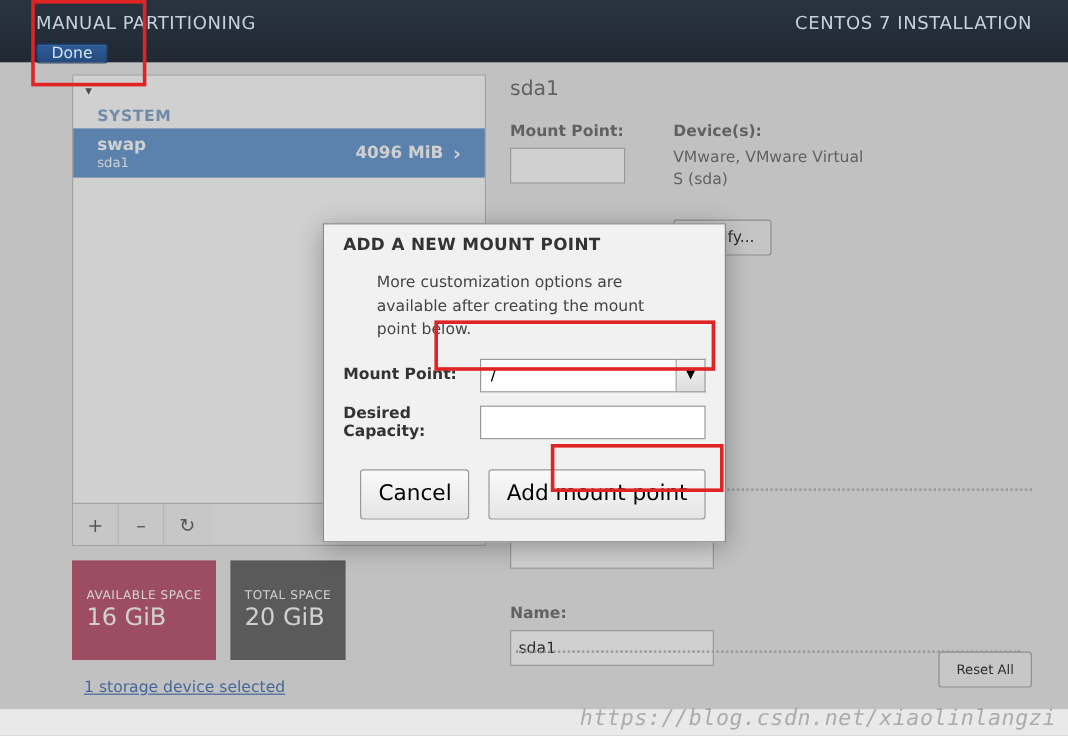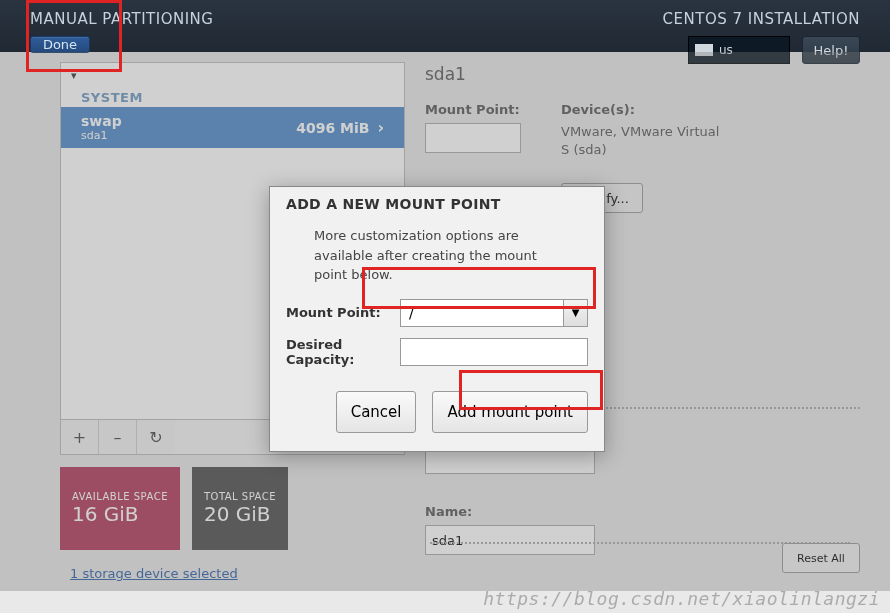--- a/index.html
+++ b/index.html
@@ -63,48 +63,41 @@
 .dialog { position: absolute; left: 269px; top: 186px; width: 336px; background: #f1f1f1; border: 1px solid #888; box-shadow: 0 4px 20px rgba(0,0,0,0.3); z-index: 20; padding: 9px 16px 18px 16px; }
 .dialog-title { font-weight: bold; font-size: 14px; color: #333; letter-spacing: 0.3px; }
 .dialog-desc { font-size: 13px; color: #444; margin: 14px 0 14px 28px; line-height: 1.5; max-width: 260px; }
 .dialog-row { display: flex; align-items: center; margin-bottom: 10px; }
 .dialog-label { width: 118px; font-size: 13px; font-weight: bold; color: #333; text-align: left; }
 .combo { display: flex; }
 .combo-input { width: 164px; height: 28px; border: 1px solid #999; background: #fff; padding: 0 8px; font-size: 14px; }
 .combo-btn { width: 24px; height: 28px; border: 1px solid #999; border-left: none; background: linear-gradient(#f4f4f4,#ddd); cursor: pointer; font-size: 10px; }
 .cap-input { width: 188px; height: 28px; border: 1px solid #999; background: #fff; padding: 0 8px; }
 .dialog-buttons { display: flex; justify-content: flex-end; gap: 16px; margin-top: 24px; }
-.dlg-btn { height: 42px; padding: 0 14px; border: 1px solid #999; background: linear-gradient(#fafafa,#e5e5e5); font-size: 15px; cursor: pointer; border-radius: 3px; }
+.dlg-btn { height: 42px; padding: 0 14px; border: 1px solid #999; background: linear-gradient(#fafafa,#e5e5e5); font-size: 18px; cursor: pointer; border-radius: 3px; }
 
 
 .hl { position: absolute; border: 3px solid #e02424; z-index: 30; pointer-events: none; }
 .hl1 { left: 26px; top: 0px; width: 96px; height: 72px; }
 .hl2 { left: 362px; top: 267px; width: 234px; height: 42px; }
 .hl3 { left: 459px; top: 370px; width: 144px; height: 40px; }
 
 .watermark { position: absolute; right: 10px; bottom: 4px; font-size: 18px; color: rgba(120,120,120,0.55); z-index: 40; font-family: monospace; letter-spacing: 0.5px; font-style: italic; }
 .dot-sep2 { position: absolute; left: 430px; right: 40px; top: 490px; border-top: 2px dotted #aaa; }
 </style>
 </head>
 <body>
 
 <div class="topbar">
   <div class="topbar-left">
     <div class="topbar-title">MANUAL PARTITIONING</div>
     <button class="done-btn">Done</button>
   </div>
   <div class="topbar-right">
     <div class="install-title">CENTOS 7 INSTALLATION</div>
-    <div class="right-row">
-      <div class="kb-indicator">
-        <span class="kb-icon"></span>
-        <span>us</span>
-      </div>
-      <button class="help-btn">Help!</button>
-    </div>
   </div>
 </div>
 
 <div class="content">
   <div class="overlay-dim"></div>
 
   <div class="layout">
     <div class="left-col">
       <div class="tree-box">
         <div class="tree-header">

